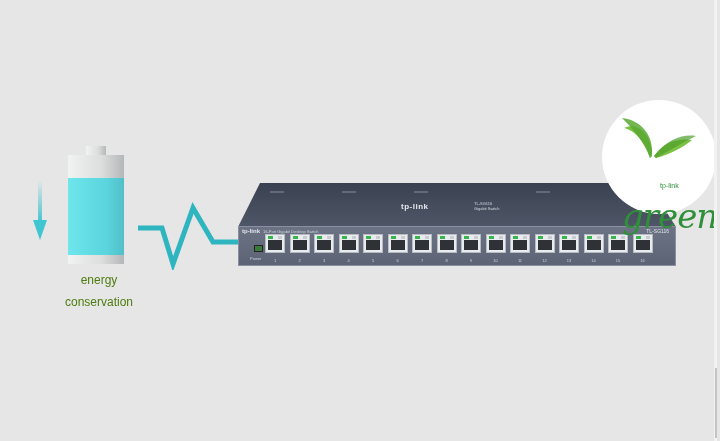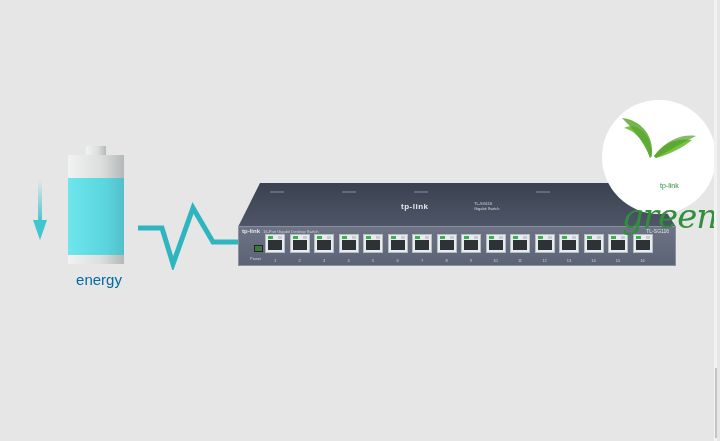--- a/index.html
+++ b/index.html
@@ -3,21 +3,21 @@
   <meta charset="utf-8">
   <style>
     html, body { margin:0; padding:0; }
     body { width:720px; height:441px; overflow:hidden; background:#e5e6e5; position:relative; font-family:"Liberation Sans", sans-serif; }
     .stage { position:absolute; left:0; top:0; width:717px; height:441px; background:#e5e6e5; }
     .scrollbar { position:absolute; right:0; top:0; width:3px; height:441px; background:#f2f2f2; }
     .scroll-thumb { position:absolute; right:0; top:368px; width:2px; height:70px; background:#c4c4c4; }
 
     .arrow { position:absolute; left:33px; top:180px; width:14px; height:62px; }
     .battery { position:absolute; left:68px; top:146px; width:56px; height:118px; }
-    .label { position:absolute; left:40px; width:118px; text-align:center; color:#0369a1; font-size:15px; line-height:20px; }
+    .label { position:absolute; left:40px; width:118px; text-align:center; color:#4d7c0f; font-size:12px; line-height:20px; }
     .label.l1 { top:270px; }
     .label.l2 { top:292px; }
 
     .pulse { position:absolute; left:136px; top:200px; width:110px; height:70px; }
 
     .switch { position:absolute; left:236px; top:180px; width:446px; height:90px; }
     .switch-top { position:absolute; left:0; top:0; width:446px; height:48px; }
     .front { position:absolute; left:2px; top:46px; width:438px; height:40px;
       background:linear-gradient(#6c7384,#5c6374); border:1px solid #8a90a0; box-sizing:border-box; }
     .brand-front { position:absolute; left:3px; top:1px; font-size:6px; color:#dfe3ea; font-weight:bold; }
@@ -67,20 +67,21 @@
           <stop offset="0.7" stop-color="#5ad4dd"></stop>
           <stop offset="1" stop-color="#52bfc9"></stop>
         </linearGradient>
     </defs>
     <rect x="18" y="0" width="20" height="9" fill="url(#bg1)"></rect>
     <rect x="0" y="9" width="56" height="109" fill="url(#bg1)"></rect>
     <rect x="0" y="32" width="56" height="77" fill="url(#bg2)"></rect>
   </svg>
 
   <div class="label l1">energy</div>
+  <div class="label l2">conservation</div>
 
   <svg class="pulse" viewBox="0 0 110 70">
     <polyline points="2,28 26,28 37,64 57,8 77,42 108,42" fill="none" stroke="#2fb5c0" stroke-width="5" stroke-linejoin="miter"></polyline>
   </svg>
 
   <div class="switch">
     <svg class="switch-top" viewBox="0 0 446 48">
       <defs>
           <linearGradient id="tg" x1="0" y1="0" x2="0" y2="1">
             <stop offset="0" stop-color="#3a4150"></stop>

